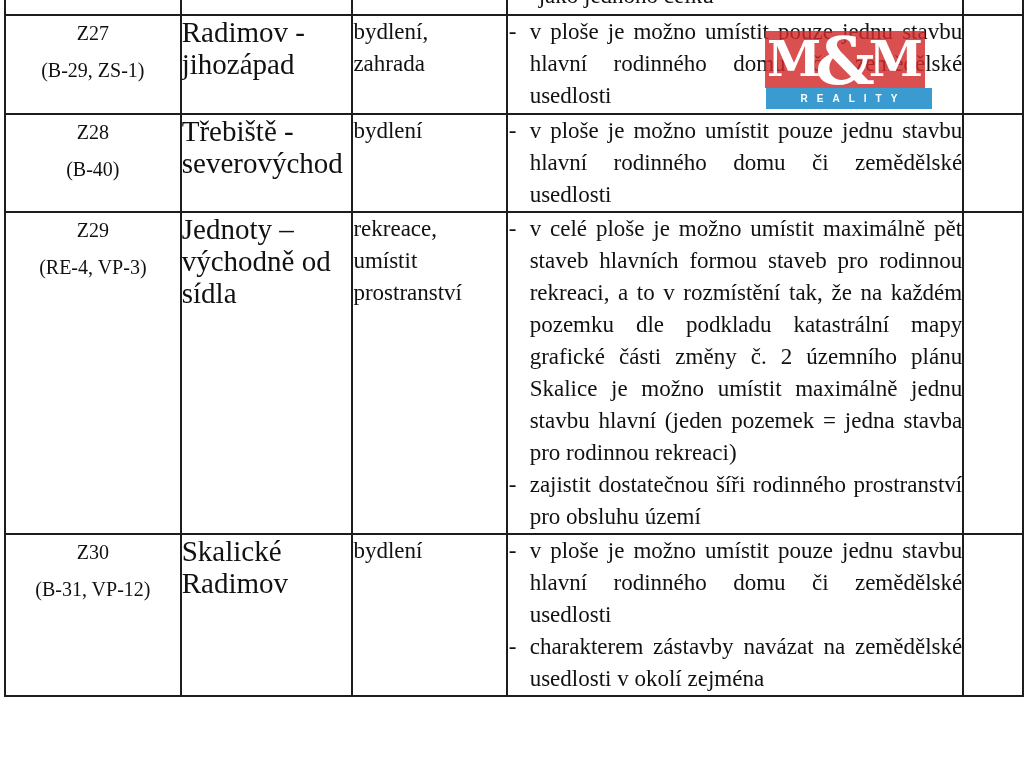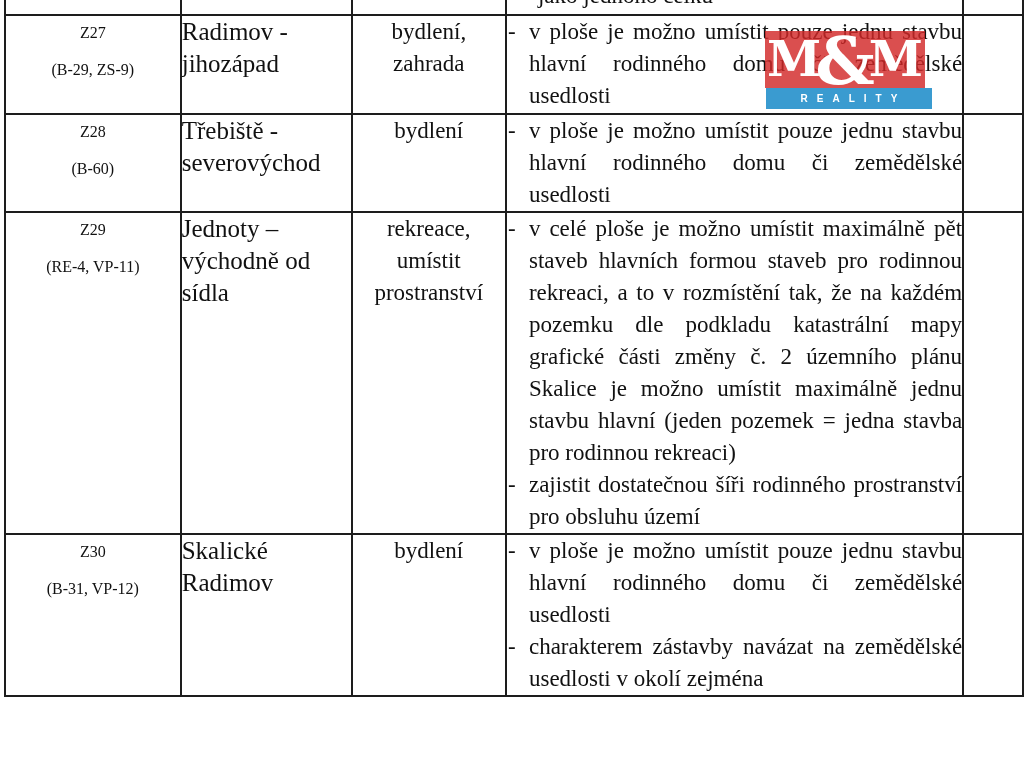--- a/index.html
+++ b/index.html
@@ -19,24 +19,24 @@
   table.ztable td{
     border:2px solid #1d1d1d;
     vertical-align:top;
     padding:0;
     overflow:hidden;
   }
   col.c1{width:181px;} col.c2{width:172px;} col.c3{width:156px;}
   col.c4{width:469px;} col.c5{width:62px;}
 
   
-  .codecell{ text-align:center; font-size:16px; line-height:34px; padding-top:9px;margin-top:30px; }
+  .codecell{ text-align:center; font-size:20px; line-height:34px; padding-top:9px;margin-top:30px; }
   .codecell .code2{ margin-top:3px; }
-  .loccell{ font-size:25px; line-height:32px; padding:7px 4px 0 9px; }
-  .usecell{ text-align:center; font-size:23px; line-height:32px; padding-top:7px;font-family:Liberation Serif, serif; }
+  .loccell{ font-size:29px; line-height:32px; padding:7px 4px 0 9px; }
+  .usecell{ font-size:23px; line-height:32px; padding-top:7px;font-family:Liberation Serif, serif; }
   .condcell{ font-size:23px; line-height:32px; padding:1px 8px 0 9px; }
   .cond{ position:relative; padding-left:22px; text-align:justify; }
   .cond .dash{ position:absolute; left:1px; top:0; }
 
   
   td.partial{ vertical-align:bottom; }
   td.partial .tail{
     font-size:23px; line-height:30px;
     padding:0 8px 0 31px;
   }
@@ -80,21 +80,21 @@
       <td class="partial"></td>
       <td class="partial">
         <div class="tail">jako jednoho celku</div>
       </td>
       <td class="partial"></td>
     </tr>
 
     <tr style="height:99px;">
       <td class="codecell">
         <div>Z27</div>
-        <div class="code2">(B-29, ZS-9)</div>
+        <div class="code2">(B-29, ZS-1)</div>
       </td>
       <td class="loccell">
         <div>Radimov -</div>
         <div>jihozápad</div>
       </td>
       <td class="usecell">
         <div>bydlení,</div>
         <div>zahrada</div>
       </td>
       <td class="condcell">
@@ -102,42 +102,42 @@
           <span class="dash">-</span>
           <span>v ploše je možno umístit pouze jednu stavbu hlavní rodinného domu či zemědělské usedlosti</span>
         </div>
       </td>
       <td></td>
     </tr>
 
     <tr style="height:98px;">
       <td class="codecell">
         <div>Z28</div>
-        <div class="code2">(B-60)</div>
+        <div class="code2">(B-40)</div>
       </td>
       <td class="loccell">
         <div>Třebiště -</div>
         <div>severovýchod</div>
       </td>
       <td class="usecell">
         <div>bydlení</div>
       </td>
       <td class="condcell">
         <div class="cond">
           <span class="dash">-</span>
           <span>v ploše je možno umístit pouze jednu stavbu hlavní rodinného domu či zemědělské usedlosti</span>
         </div>
       </td>
       <td></td>
     </tr>
 
     <tr style="height:276px;">
       <td class="codecell">
         <div>Z29</div>
-        <div class="code2">(RE-4, VP-11)</div>
+        <div class="code2">(RE-4, VP-3)</div>
       </td>
       <td class="loccell">
         <div>Jednoty –</div>
         <div>východně od</div>
         <div>sídla</div>
       </td>
       <td class="usecell">
         <div>rekreace,</div>
         <div>umístit</div>
         <div>prostranství</div>

